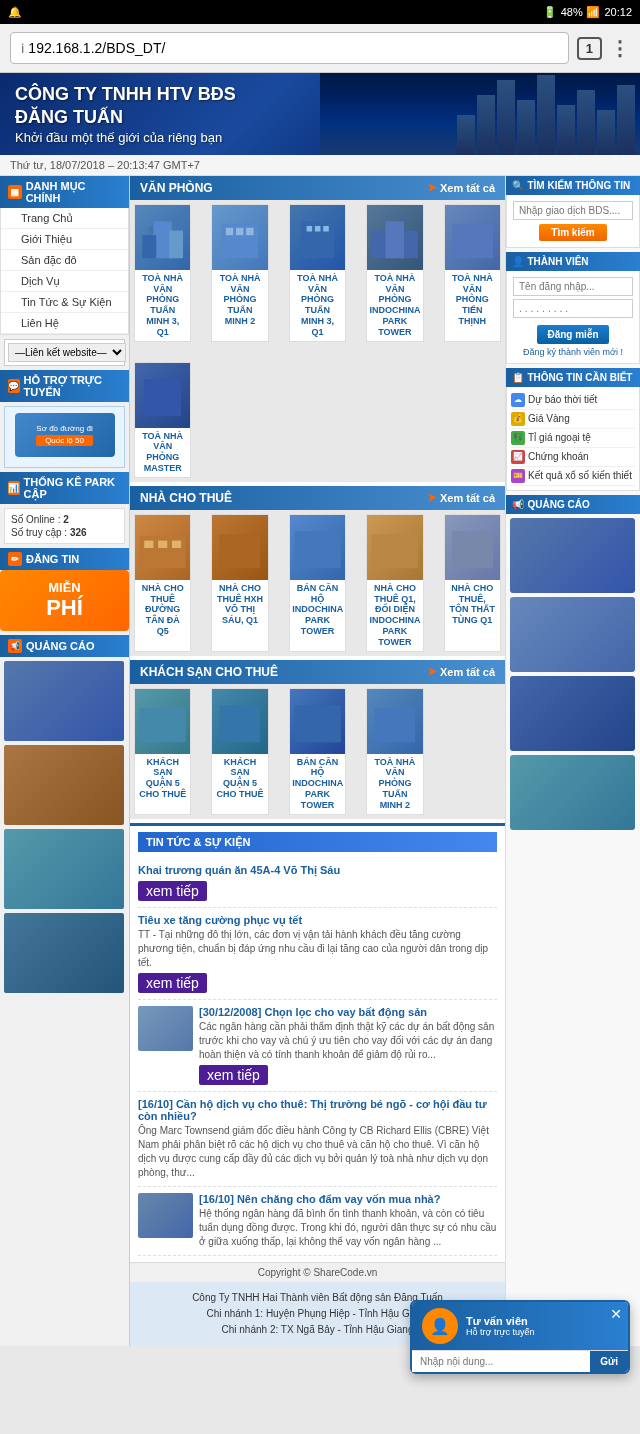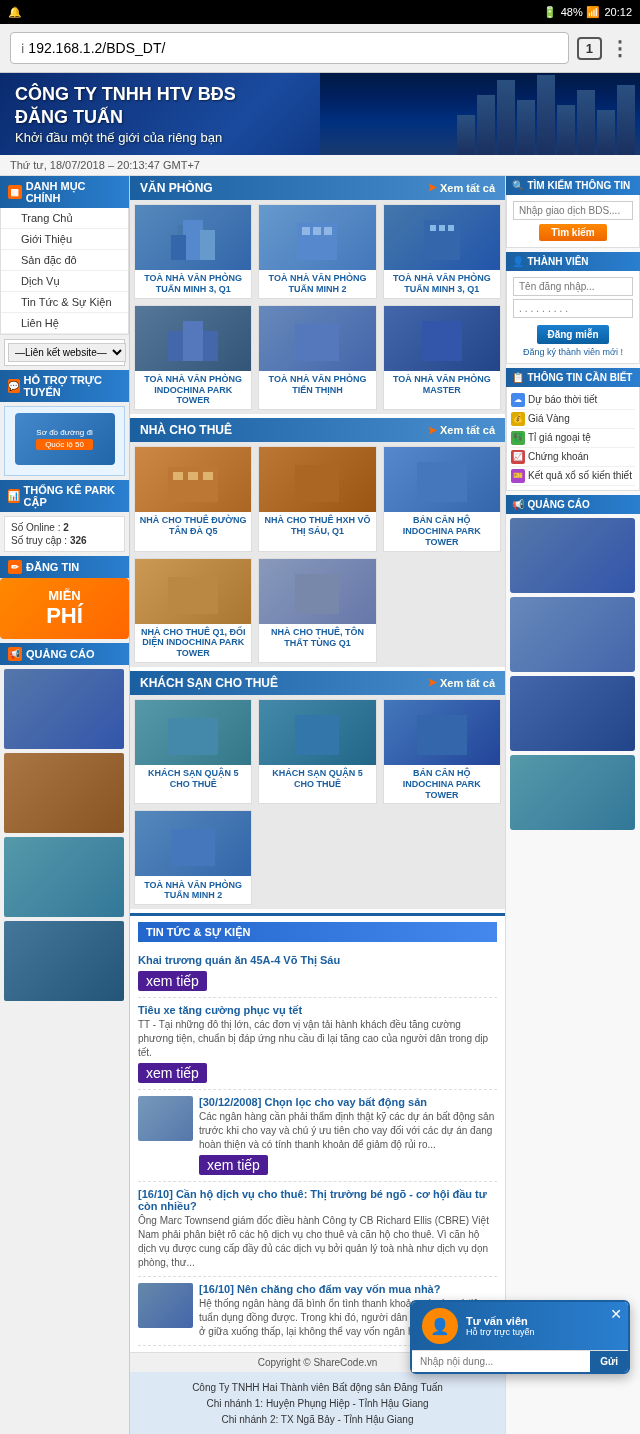--- a/index.html
+++ b/index.html
@@ -182,21 +182,21 @@
 
     .sidebar-support {
       background: #e8f4ff;
       border: 1px solid #b0d0f0;
       margin: 4px;
       padding: 6px;
       text-align: center;
     }
     .support-img {
       width: 100px;
-      height: 52px;
+      height: 44px;
       background: linear-gradient(135deg, #4488cc, #2266aa);
       margin: 0 auto 4px;
       border-radius: 4px;
       display: flex;
       align-items: center;
       justify-content: center;
       color: #fff;
       font-size: 9px;
     }
 
@@ -269,22 +269,22 @@
       font-size: 11px;
       display: flex;
       align-items: center;
       gap: 3px;
       text-decoration: none;
     }
     .arrow-icon { color: #ff6600; }
 
     .property-grid {
       display: grid;
-      grid-template-columns: repeat(3, 1fr);
-      gap: 6px;
+      grid-template-columns: repeat(5, 1fr);
+      gap: 20px;
       padding: 4px;
       background: #e8e8e8;
     }
     .property-card {
       background: #fff;
       border: 1px solid #ddd;
       overflow: hidden;
     }
     .property-img-placeholder {
       width: 100%;

